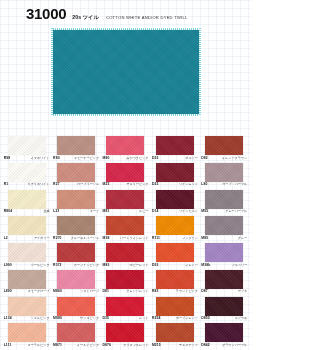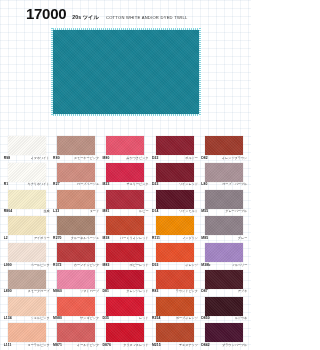--- a/index.html
+++ b/index.html
@@ -102,21 +102,21 @@
   .name{font-size:3.1px;color:#333;letter-spacing:0px;white-space:nowrap;}
 </style>
 </head>
 <body>
 
 <div id="page">
 
   <div id="grid-bg"></div>
 
   <div id="header">
-    <div id="hdr-code">17000</div>
+    <div id="hdr-code">31000</div>
     <div id="hdr-sub">20s ツイル</div>
     <div id="hdr-desc">COTTON WHITE AND/OR DYED TWILL</div>
   </div>
 
   <div id="hero-wrap">
     <div id="hero-swatch" style="background-color: rgb(25, 130, 148);"></div>
     <div class="pink-edge t"></div>
     <div class="pink-edge b"></div>
     <div class="side-edge l"></div>
     <div class="side-edge r"></div>

